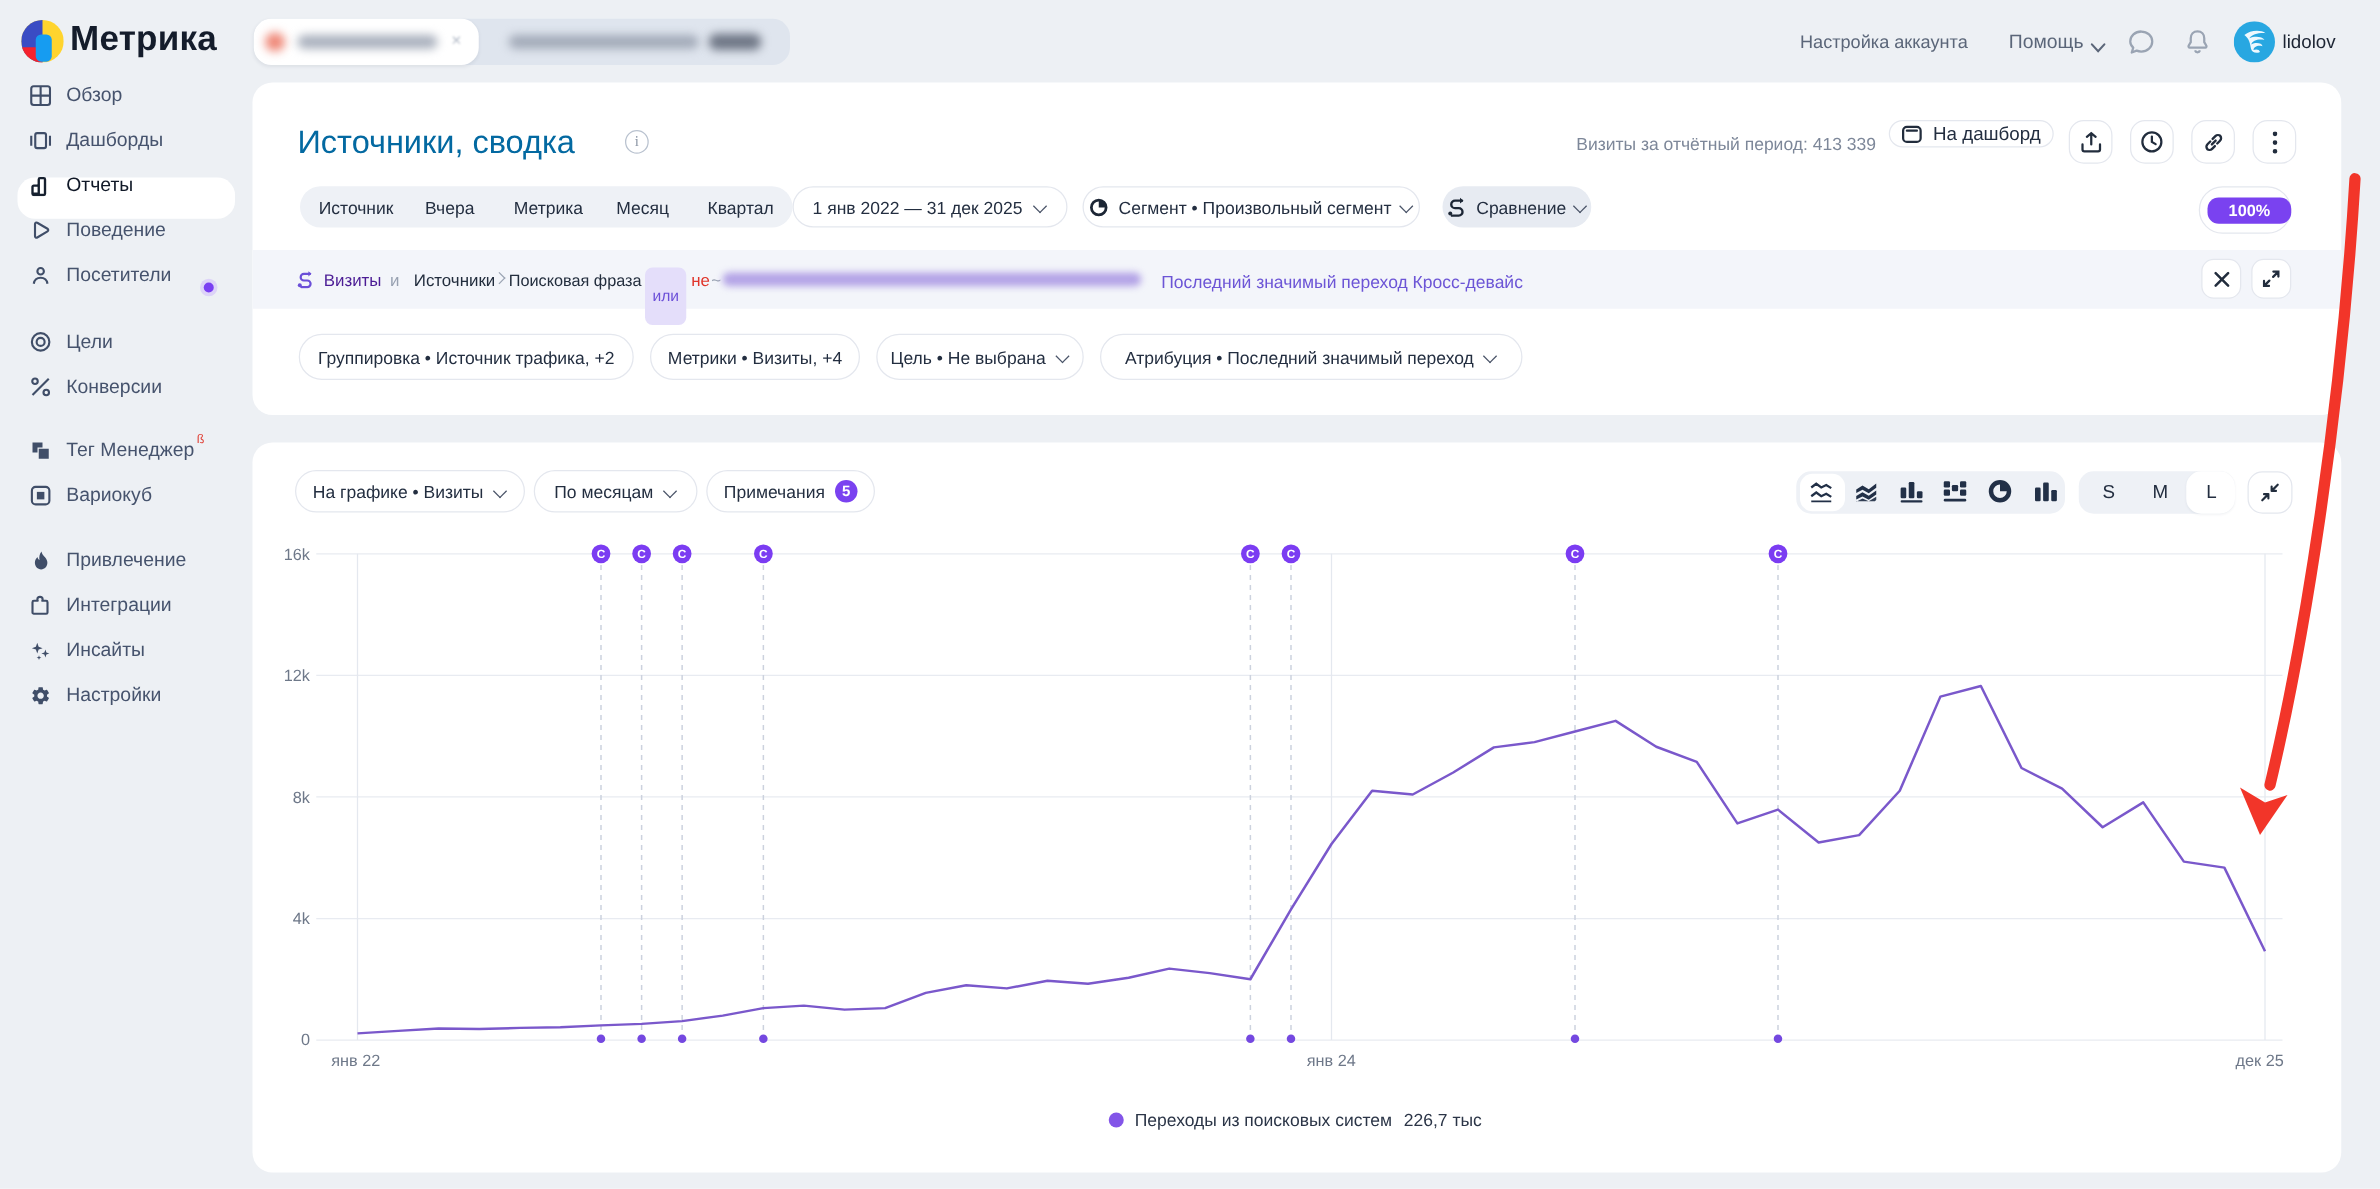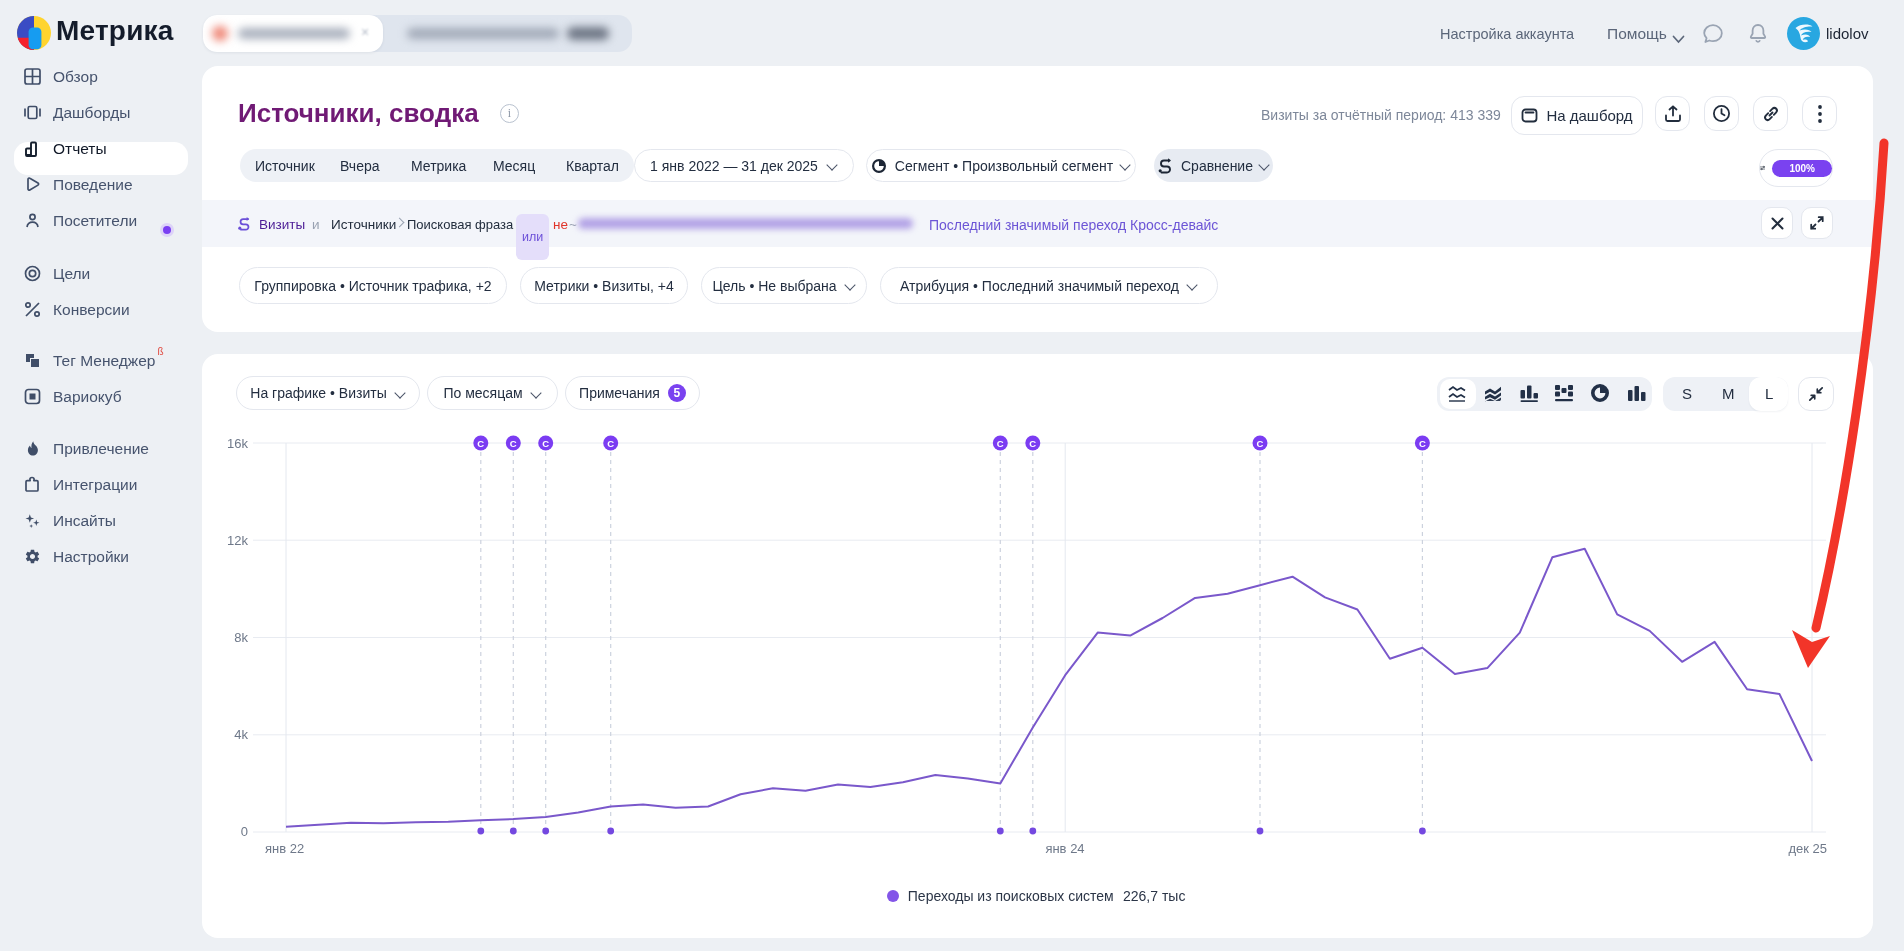--- a/index.html
+++ b/index.html
@@ -128,25 +128,25 @@
       </svg>
 </span>Инсайты</div>
 <div class="menuitem" style="top:548px"><span class="mi">
 <svg width="17" height="17" viewBox="0 0 24 24" fill="#404e68">
         <path d="M19.14 12.94c.04-.3.06-.61.06-.94 0-.32-.02-.64-.07-.94l2.03-1.58c.18-.14.23-.41.12-.61l-1.92-3.32c-.12-.22-.37-.29-.59-.22l-2.39.96c-.5-.38-1.03-.7-1.62-.94l-.36-2.54c-.04-.24-.24-.41-.48-.41h-3.84c-.24 0-.43.17-.47.41l-.36 2.54c-.59.24-1.13.57-1.62.94l-2.39-.96c-.22-.08-.47 0-.59.22L2.74 8.87c-.12.21-.08.47.12.61l2.03 1.58c-.05.3-.09.63-.09.94s.02.64.07.94l-2.03 1.58c-.18.14-.23.41-.12.61l1.92 3.32c.12.22.37.29.59.22l2.39-.96c.5.38 1.03.7 1.62.94l.36 2.54c.05.24.24.41.48.41h3.84c.24 0 .44-.17.47-.41l.36-2.54c.59-.24 1.13-.56 1.62-.94l2.39.96c.22.08.47 0 .59-.22l1.92-3.32c.12-.22.07-.47-.12-.61zM12 15.6c-1.98 0-3.6-1.62-3.6-3.6s1.62-3.6 3.6-3.6 3.6 1.62 3.6 3.6-1.62 3.6-3.6 3.6z"></path>
       </svg>
 </span>Настройки</div>
 
 <div class="card" style="left:202px;top:66px;width:1671px;height:266px"></div>
 
-<div class="abs" style="left:238px;top:98px;font-size:26px;font-weight:700;color:#701a75">Источники, сводка</div>
+<div class="abs" style="left:238px;top:98px;font-size:26px;font-weight:400;color:#0369a1">Источники, сводка</div>
 <div class="abs" style="left:500px;top:104px;width:19px;height:19px;border-radius:50%;border:1.5px solid #b9c2cf;color:#8d97a6;font-size:12px;display:flex;align-items:center;justify-content:center;font-family:'Liberation Serif',serif">i</div>
 
 <div class="abs" style="left:1261px;top:107px;font-size:14px;color:#7d8799">Визиты за отчётный период: 413 339</div>
-<div class="pillbtn" style="left:1511px;top:96px;width:132px;height:39px;border-radius:13px;gap:8px;font-size:15px">
+<div class="pillbtn" style="left:1511px;top:96px;width:132px;height:22px;border-radius:13px;gap:8px;font-size:15px">
 <svg width="17" height="17" viewBox="0 0 17 17" fill="none" stroke="#222d3d" stroke-width="1.8">
       <rect x="1.5" y="2.5" width="14" height="12" rx="3"></rect>
       <path d="M4.5 5.5h8" stroke-linecap="round"></path>
     </svg>
 На дашборд</div>
 <div class="sqbtn" style="left:1655px;top:96px;width:35px;height:35px">
 <svg width="18" height="18" viewBox="0 0 18 18" fill="none" stroke="#222d3d" stroke-width="1.8" stroke-linecap="round">
       <path d="M9 1.5v9M5.5 4.5 9 1.5l3.5 3"></path>
       <path d="M2 10.5v4a1.5 1.5 0 0 0 1.5 1.5h11a1.5 1.5 0 0 0 1.5-1.5v-4"></path>
     </svg>
@@ -188,21 +188,21 @@
       <path d="M11 1.2l2.8 2.3-2.8 2.3" fill="#1c2635" stroke="none"></path>
       <circle cx="3.2" cy="13.8" r="1.6" fill="#1c2635" stroke="none"></circle>
     </svg>
 Сравнение<span class="chev"></span></div>
 <div class="pillbtn" style="left:1759px;top:149px;width:74px;height:38px;border-radius:19px;gap:7px">
 <svg width="18" height="16" viewBox="0 0 18 16" fill="none" stroke="#1c2635" stroke-width="1.9" stroke-linecap="round">
       <path d="M1.5 4.5h9M14.5 4.5h2M1.5 11.5h2M7.5 11.5h9"></path>
       <circle cx="12" cy="4.5" r="2" fill="#fff"></circle>
       <circle cx="5" cy="11.5" r="2" fill="#fff"></circle>
     </svg>
-<span style="background:#7a42f0;color:#fff;font-size:10px;font-weight:700;border-radius:9px;padding:3px 17px">100%</span>
+<span style="background:#7a42f0;color:#fff;font-size:13px;font-weight:700;border-radius:9px;padding:3px 17px">100%</span>
   </div>
 
 <div class="abs" style="left:202px;top:200px;width:1671px;height:47px;background:#f3f5fa"></div>
 <div class="abs" style="left:237px;top:216px;width:15px;height:15px">
 <svg width="15" height="15" viewBox="0 0 17 17" fill="none" stroke="#6b4fd8" stroke-width="2" stroke-linecap="round">
       <path d="M12.5 3.5H7a3 3 0 0 0 0 6h3a3 3 0 0 1 0 6H4.5"></path>
       <path d="M11 1.2l2.8 2.3-2.8 2.3" fill="#6b4fd8" stroke="none"></path>
       <circle cx="3.2" cy="13.8" r="1.8" fill="#6b4fd8" stroke="none"></circle>
     </svg></div>
 <div class="abs" style="left:259px;top:217px;font-size:13.5px;color:#4c1d95">Визиты</div>

